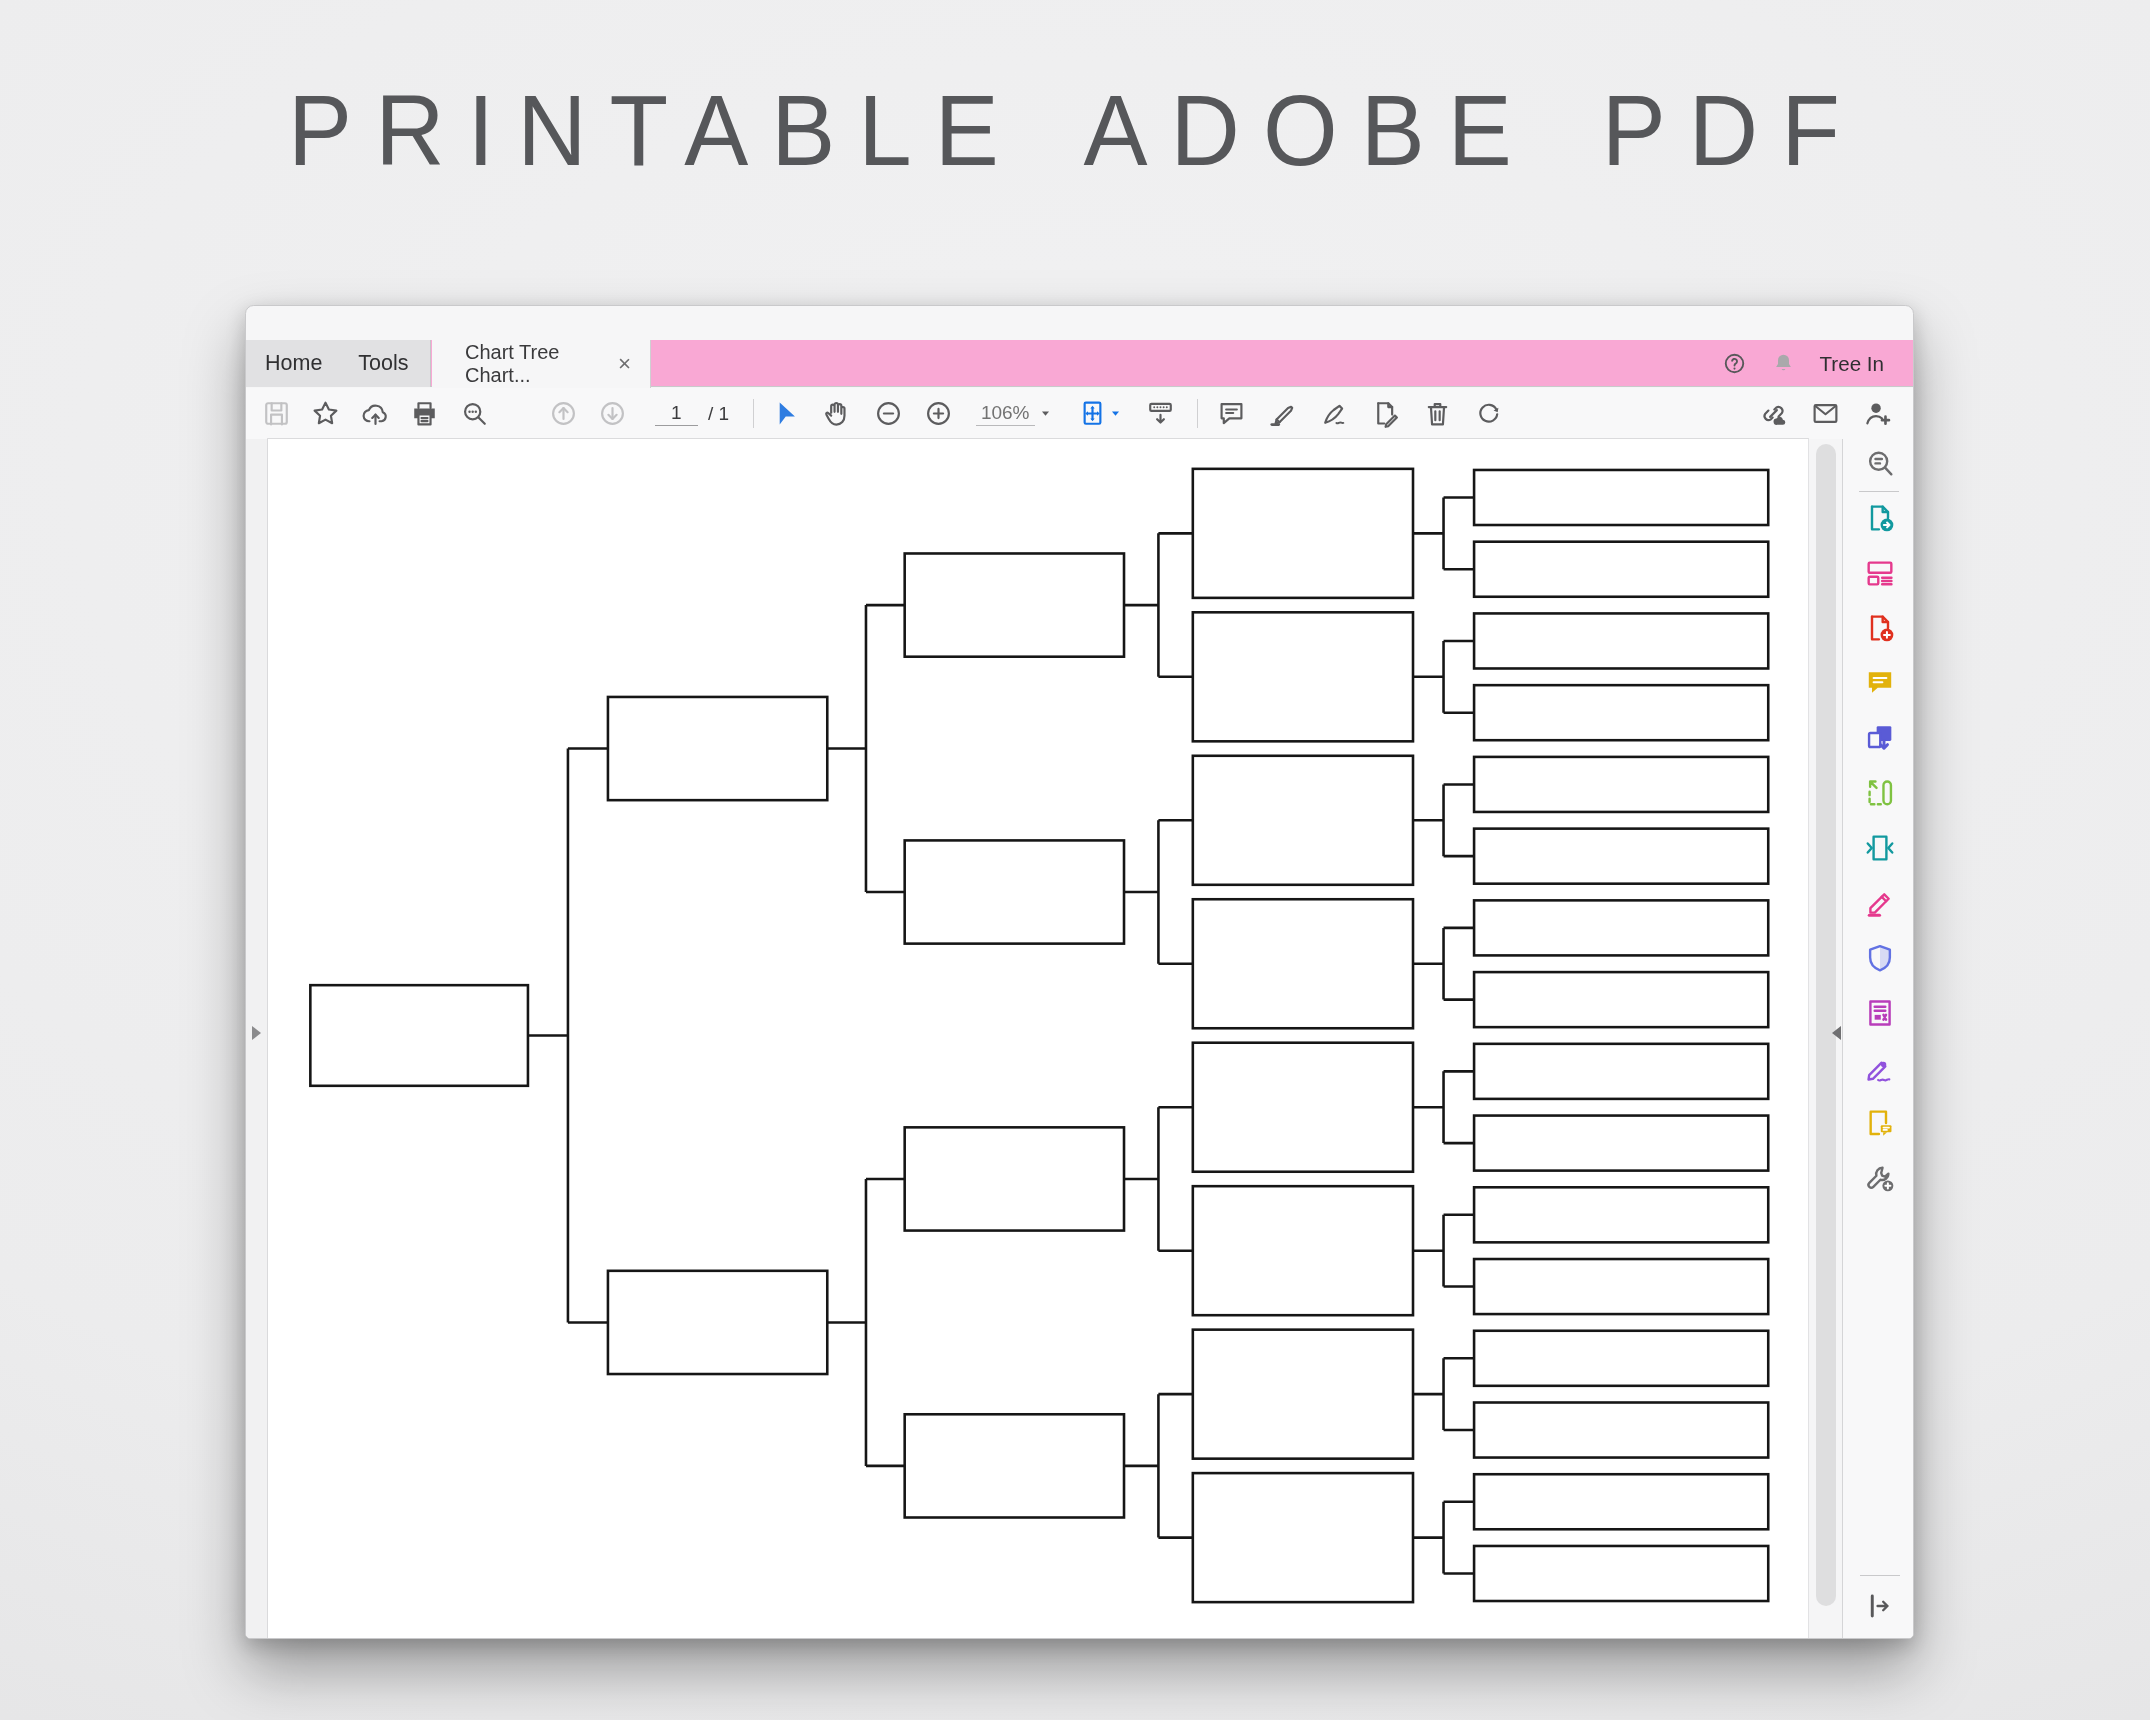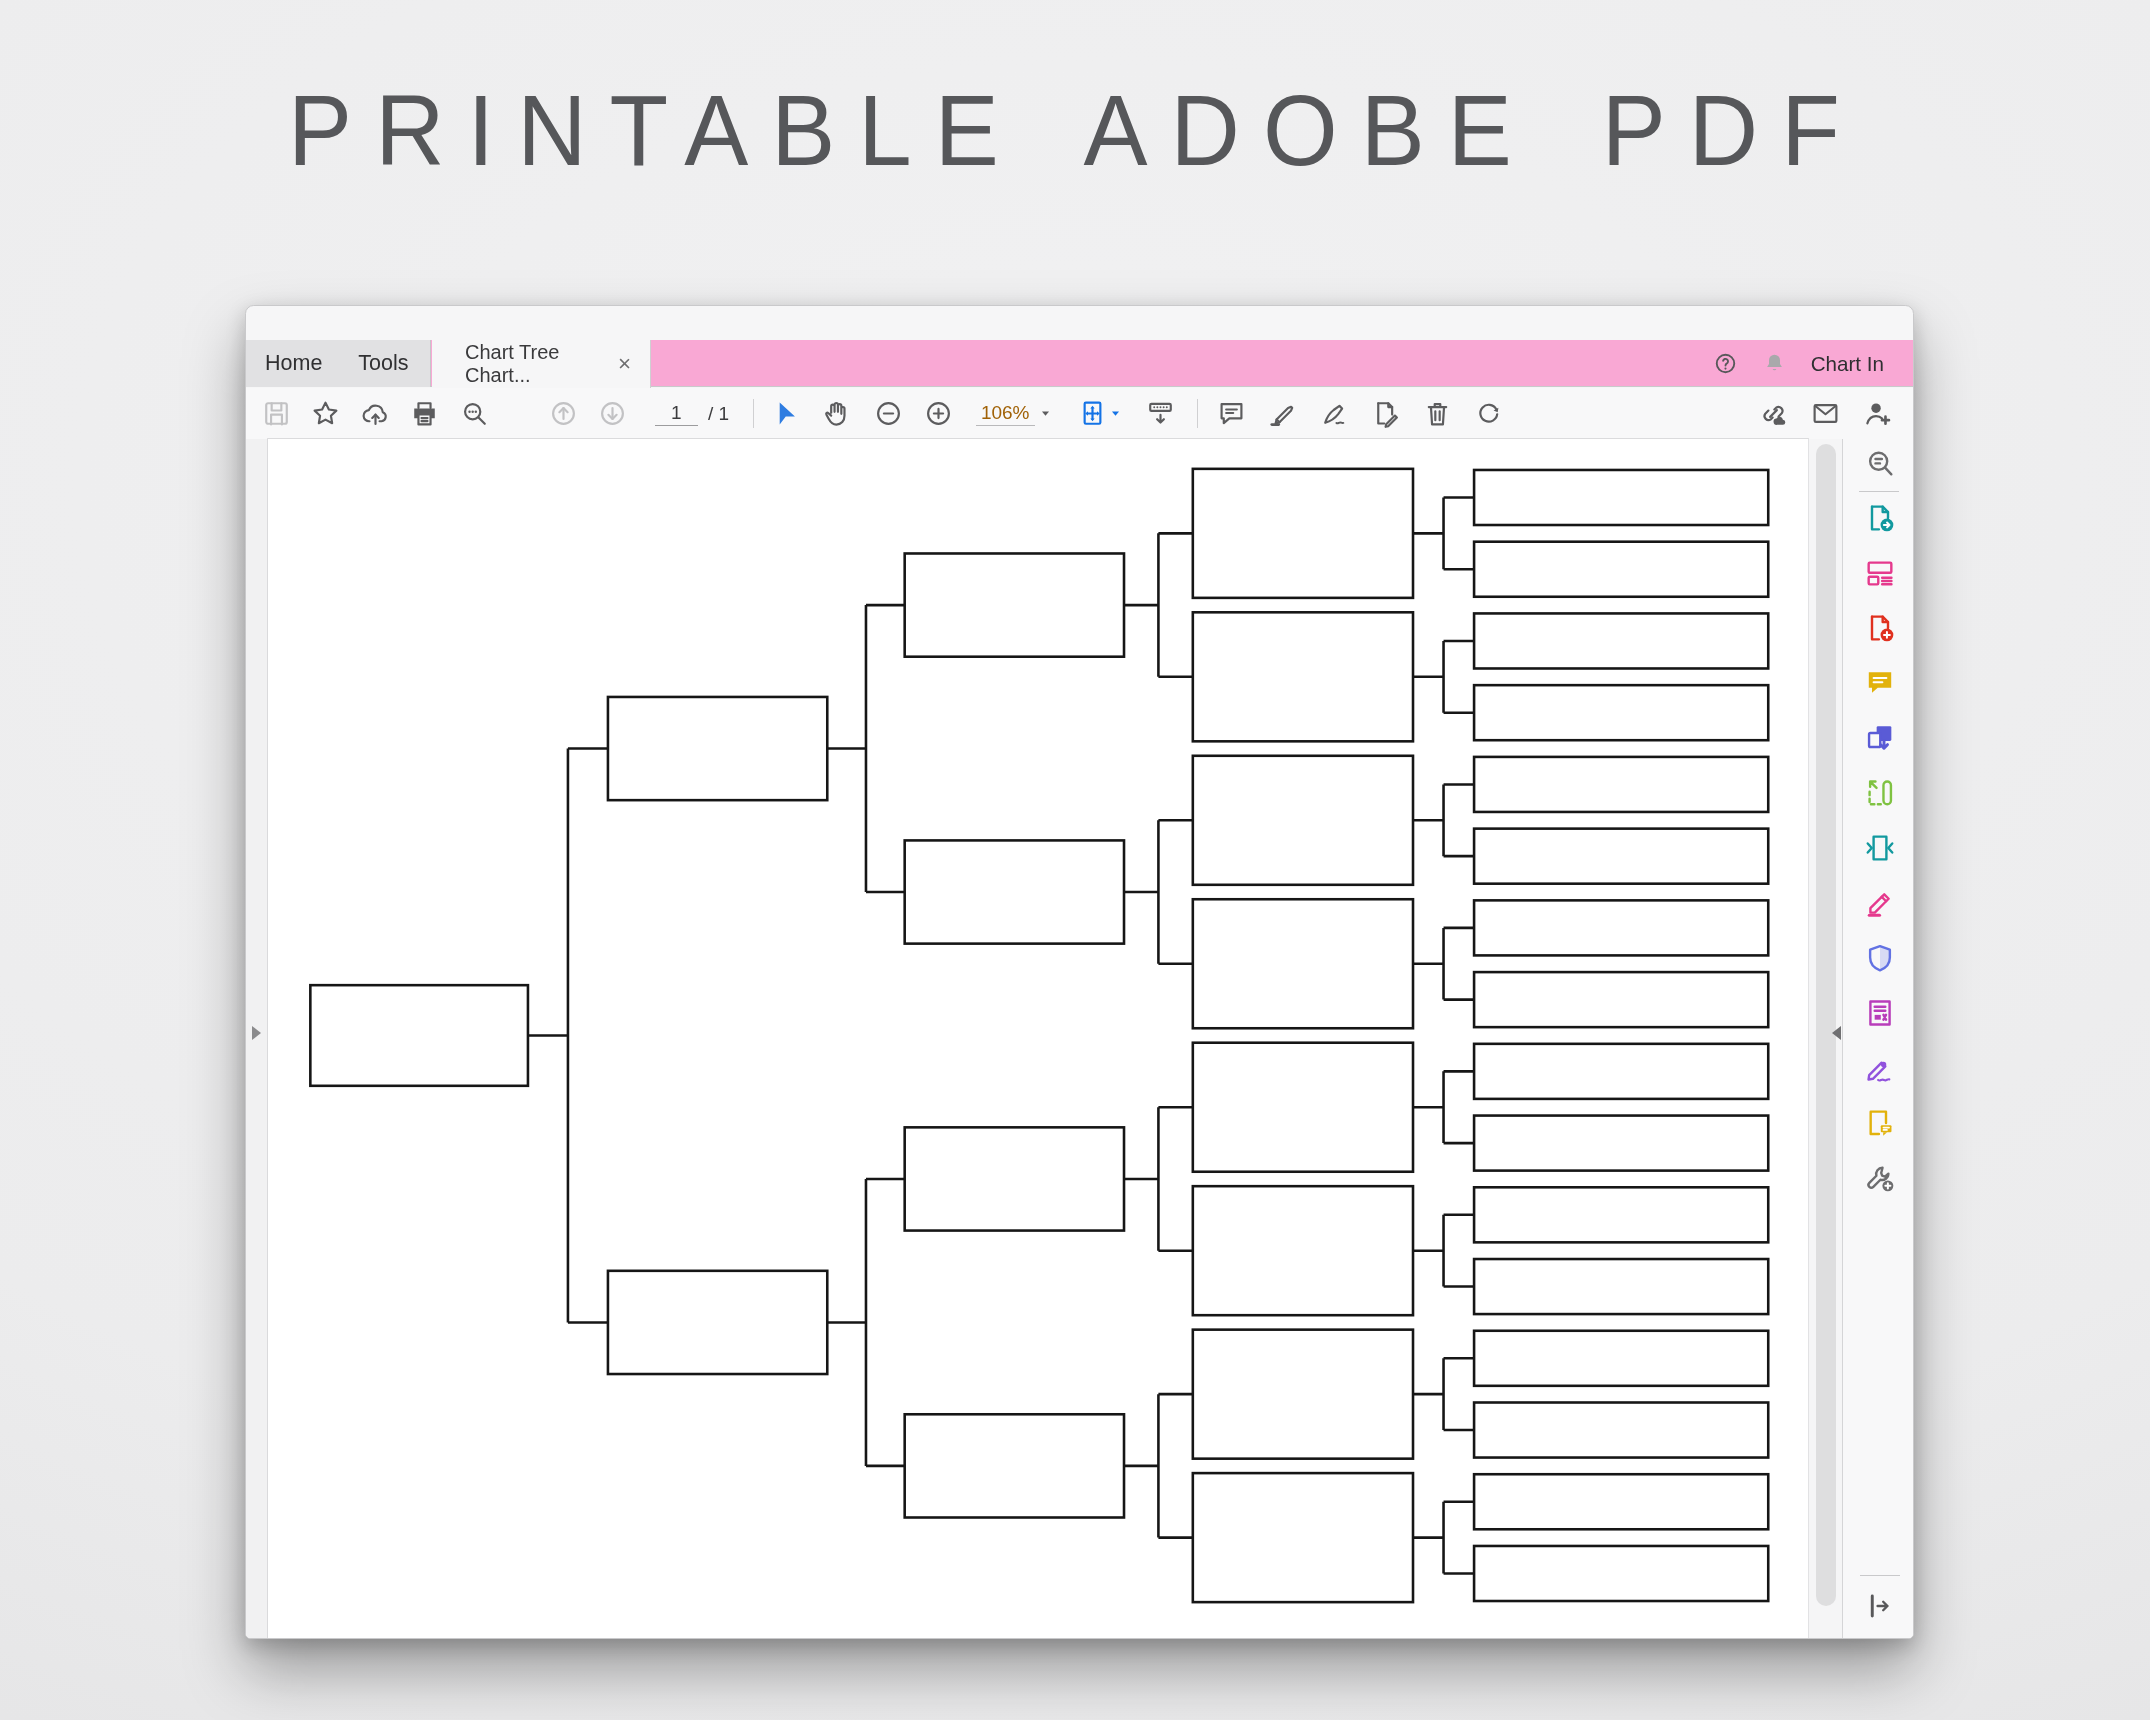--- a/index.html
+++ b/index.html
@@ -58,21 +58,21 @@
   .tb-icon{width:29px;height:29px;color:#5c5c5e;}
   .tb-icon.small{width:13px;height:13px;}
   .tb-icon.disabled{color:#c2c2c4;}
   .tb-icon.active{color:#2f7de1;}
   .tb-icon.blue{color:#1473e6;}
   .tb-divider{width:0.9px;height:29px;background:#d0d0d2;}
   .pagenum{
     font-size:19px;color:#3c3c3e;border-bottom:1.7px solid #9c9c9e;min-width:36px;text-align:center;padding:1.7px 3.4px 0.9px;
   }
   .pagetotal{font-size:19px;color:#3c3c3e;}
-  .zoomval{font-size:19px;color:#a16207;border-bottom:1.7px solid #b9b9bb;padding:1.7px 5.2px 0.9px;}
+  .zoomval{font-size:19px;color:#737373;border-bottom:1.7px solid #b9b9bb;padding:1.7px 5.2px 0.9px;}
   .tb-right{margin-left:auto;display:flex;align-items:center;gap:23px;padding-right:20.6px;}
   
   .content{position:absolute;left:0;top:133px;width:1669px;height:1199px;background:#f1f1f2;}
   .page{
     position:absolute;left:21.5px;top:0;width:1540px;height:1199px;background:#ffffff;
     box-shadow:0 0 0 0.9px #d8d8da;
   }
   .left-toggle{
     position:absolute;left:6px;top:587px;width:0;height:0;
     border-top:7.7px solid transparent;border-bottom:7.7px solid transparent;border-left:9.5px solid #8a8a8c;
@@ -121,21 +121,21 @@
     <div class="tab-right">
       <span class="ticon" id="help-icon-slot"><svg viewBox="0 0 24 24" fill="none" stroke="currentColor" stroke-width="1.8" stroke-linecap="round" stroke-linejoin="round">
             <circle cx="12" cy="12" r="8.4"></circle>
             <path d="M9.7 9.4a2.4 2.4 0 1 1 3.4 2.7c-.8.4-1.1.9-1.1 1.8"></path>
             <circle cx="12" cy="16.9" r="1" fill="currentColor" stroke="none"></circle>
           </svg></span>
       <span class="ticon" id="bell-icon-slot"><svg viewBox="0 0 24 24" fill="none" stroke="currentColor" stroke-width="1.8" stroke-linecap="round" stroke-linejoin="round">
             <path d="M12 3.6a5.3 5.3 0 0 1 5.3 5.3v3.5l1.8 2.9H4.9l1.8-2.9V8.9A5.3 5.3 0 0 1 12 3.6z" fill="#a9a9ab" stroke="none"></path>
             <path d="M10.2 17.2a1.9 1.9 0 0 0 3.6 0z" fill="#a9a9ab" stroke="none"></path>
           </svg></span>
-      <span class="signin">Chart In</span>
+      <span class="signin">Tree In</span>
     </div>
   </div>
 
   <div class="toolbar" id="toolbar">
       <div class="tb-item" style="margin-left: 15.5px;">
         <span class="tb-icon disabled"><svg viewBox="0 0 24 24" fill="none" stroke="currentColor" stroke-width="1.8" stroke-linecap="round" stroke-linejoin="round">
             <rect x="3.5" y="3.5" width="17" height="17" rx="1.5"></rect>
             <path d="M8 3.5v6h8v-6"></path>
             <path d="M7.5 21v-8h9v8"></path>
           </svg></span>

